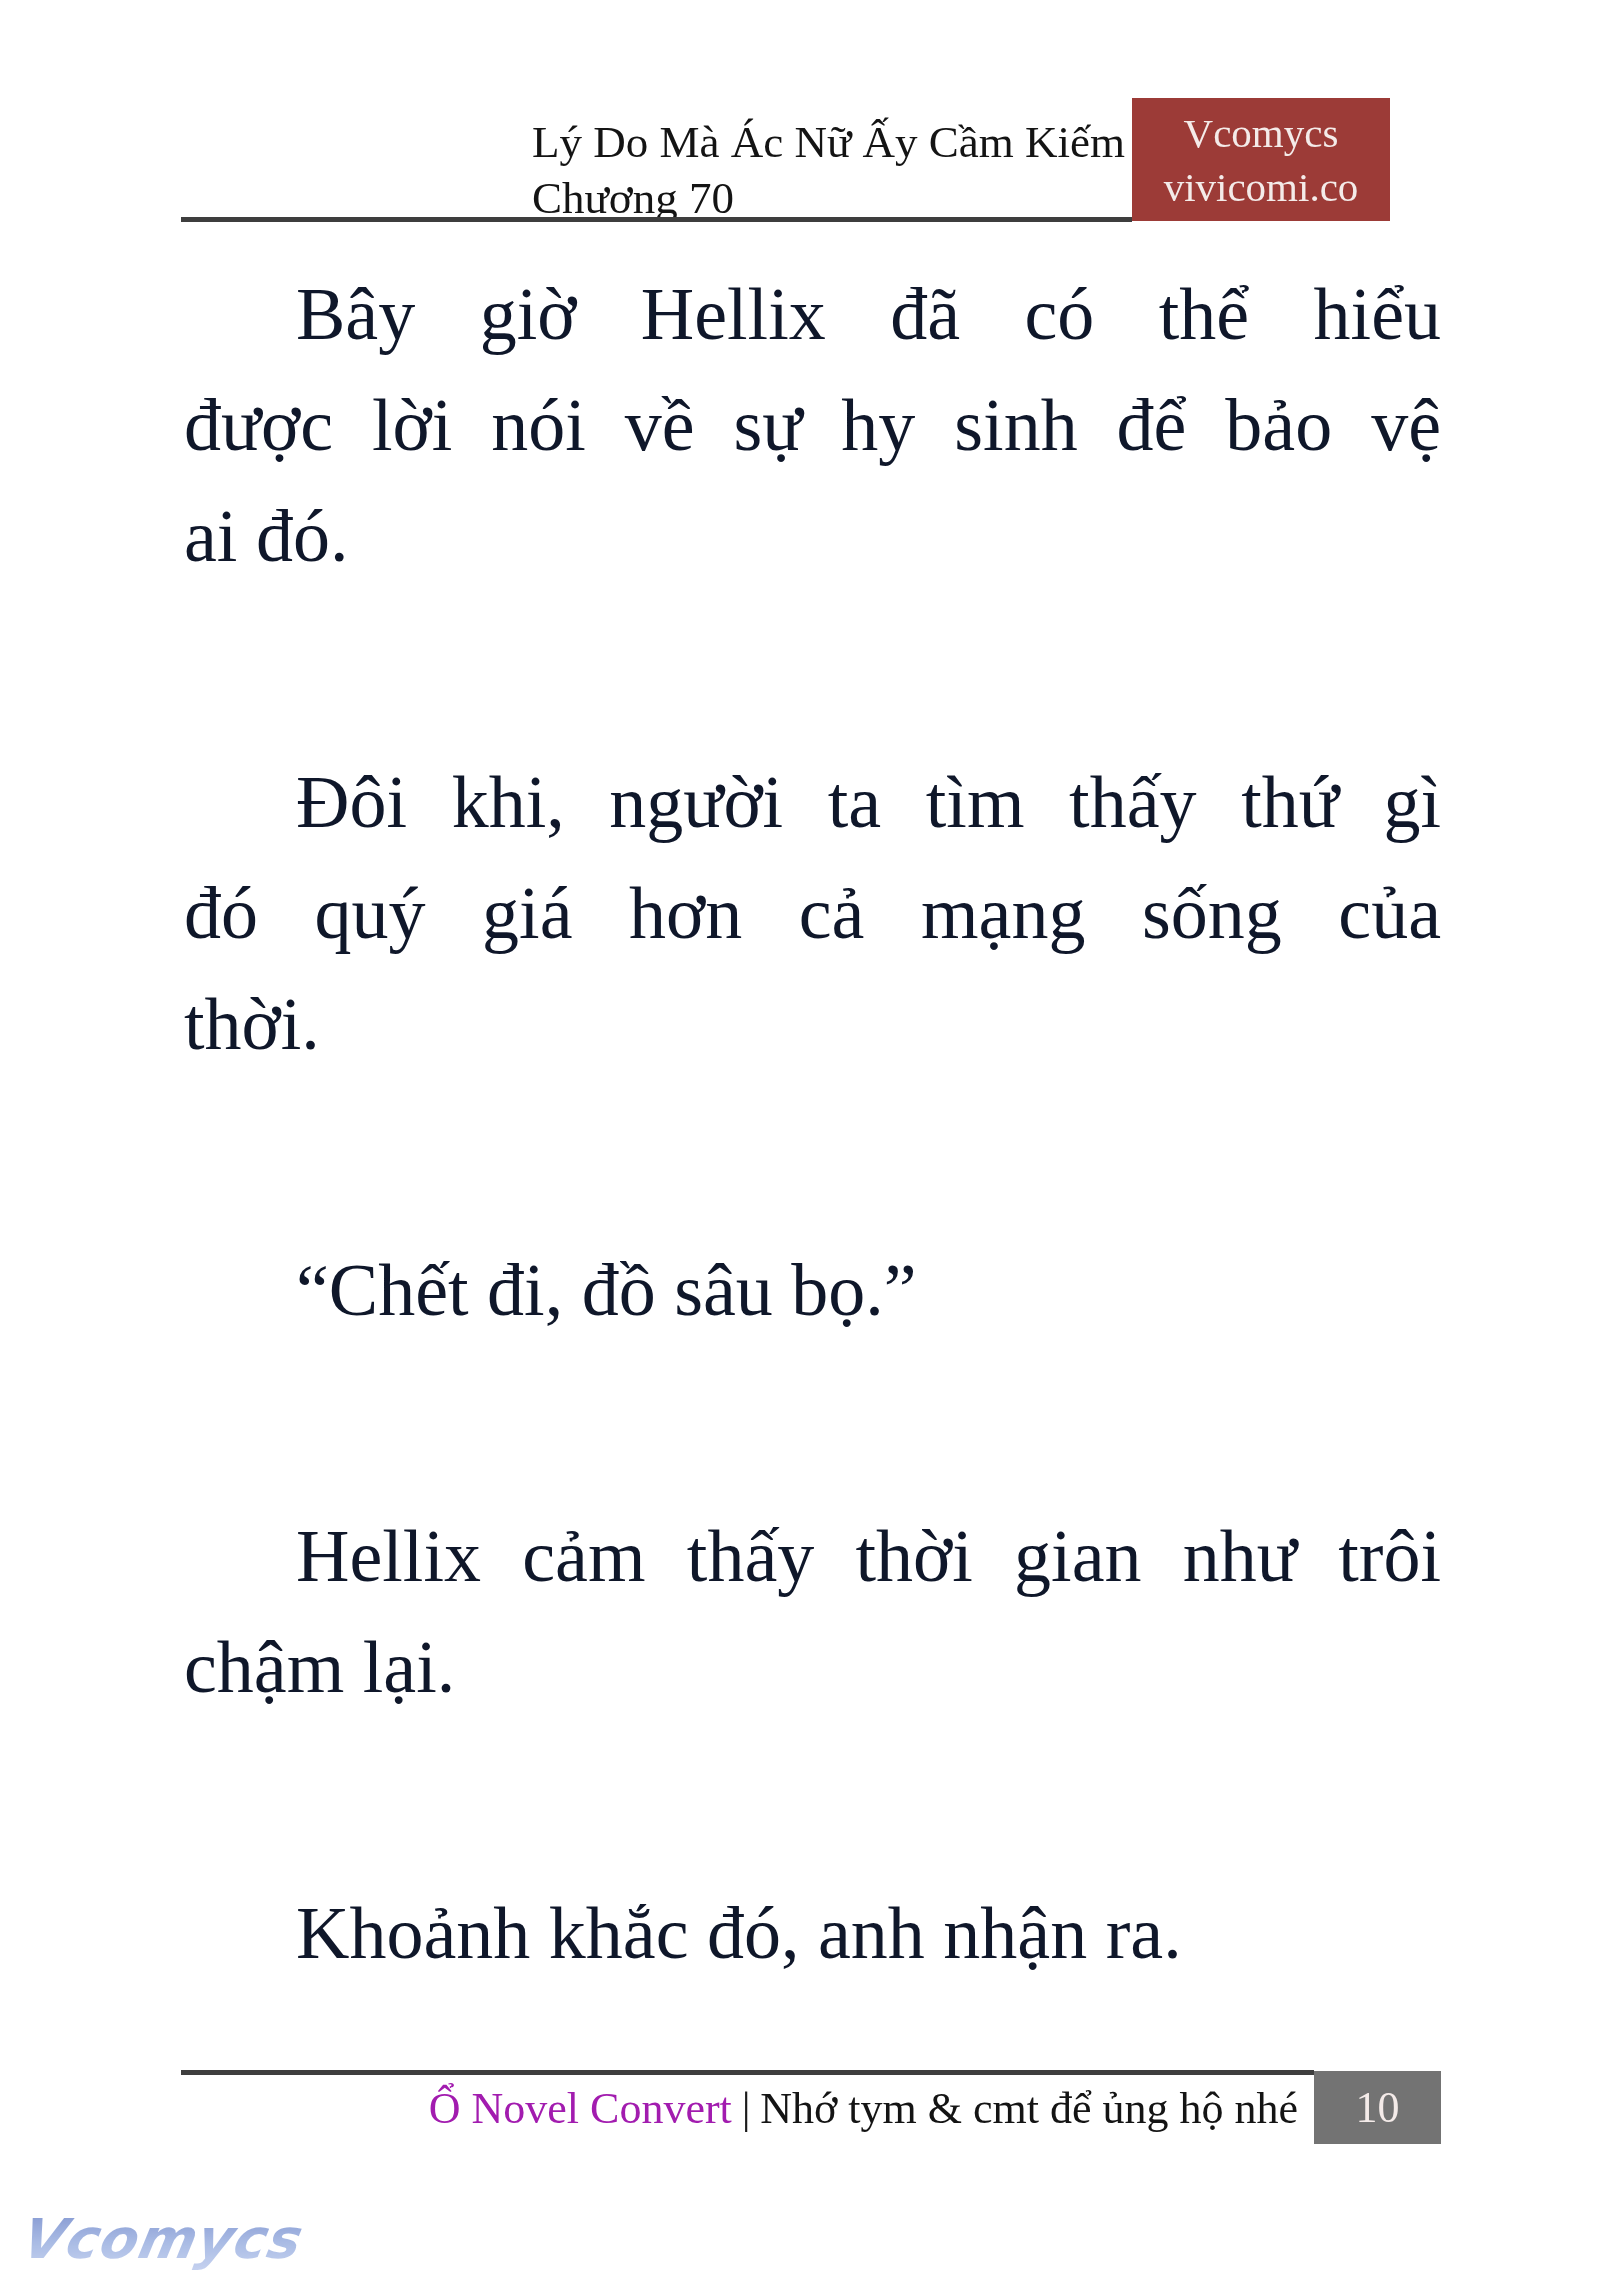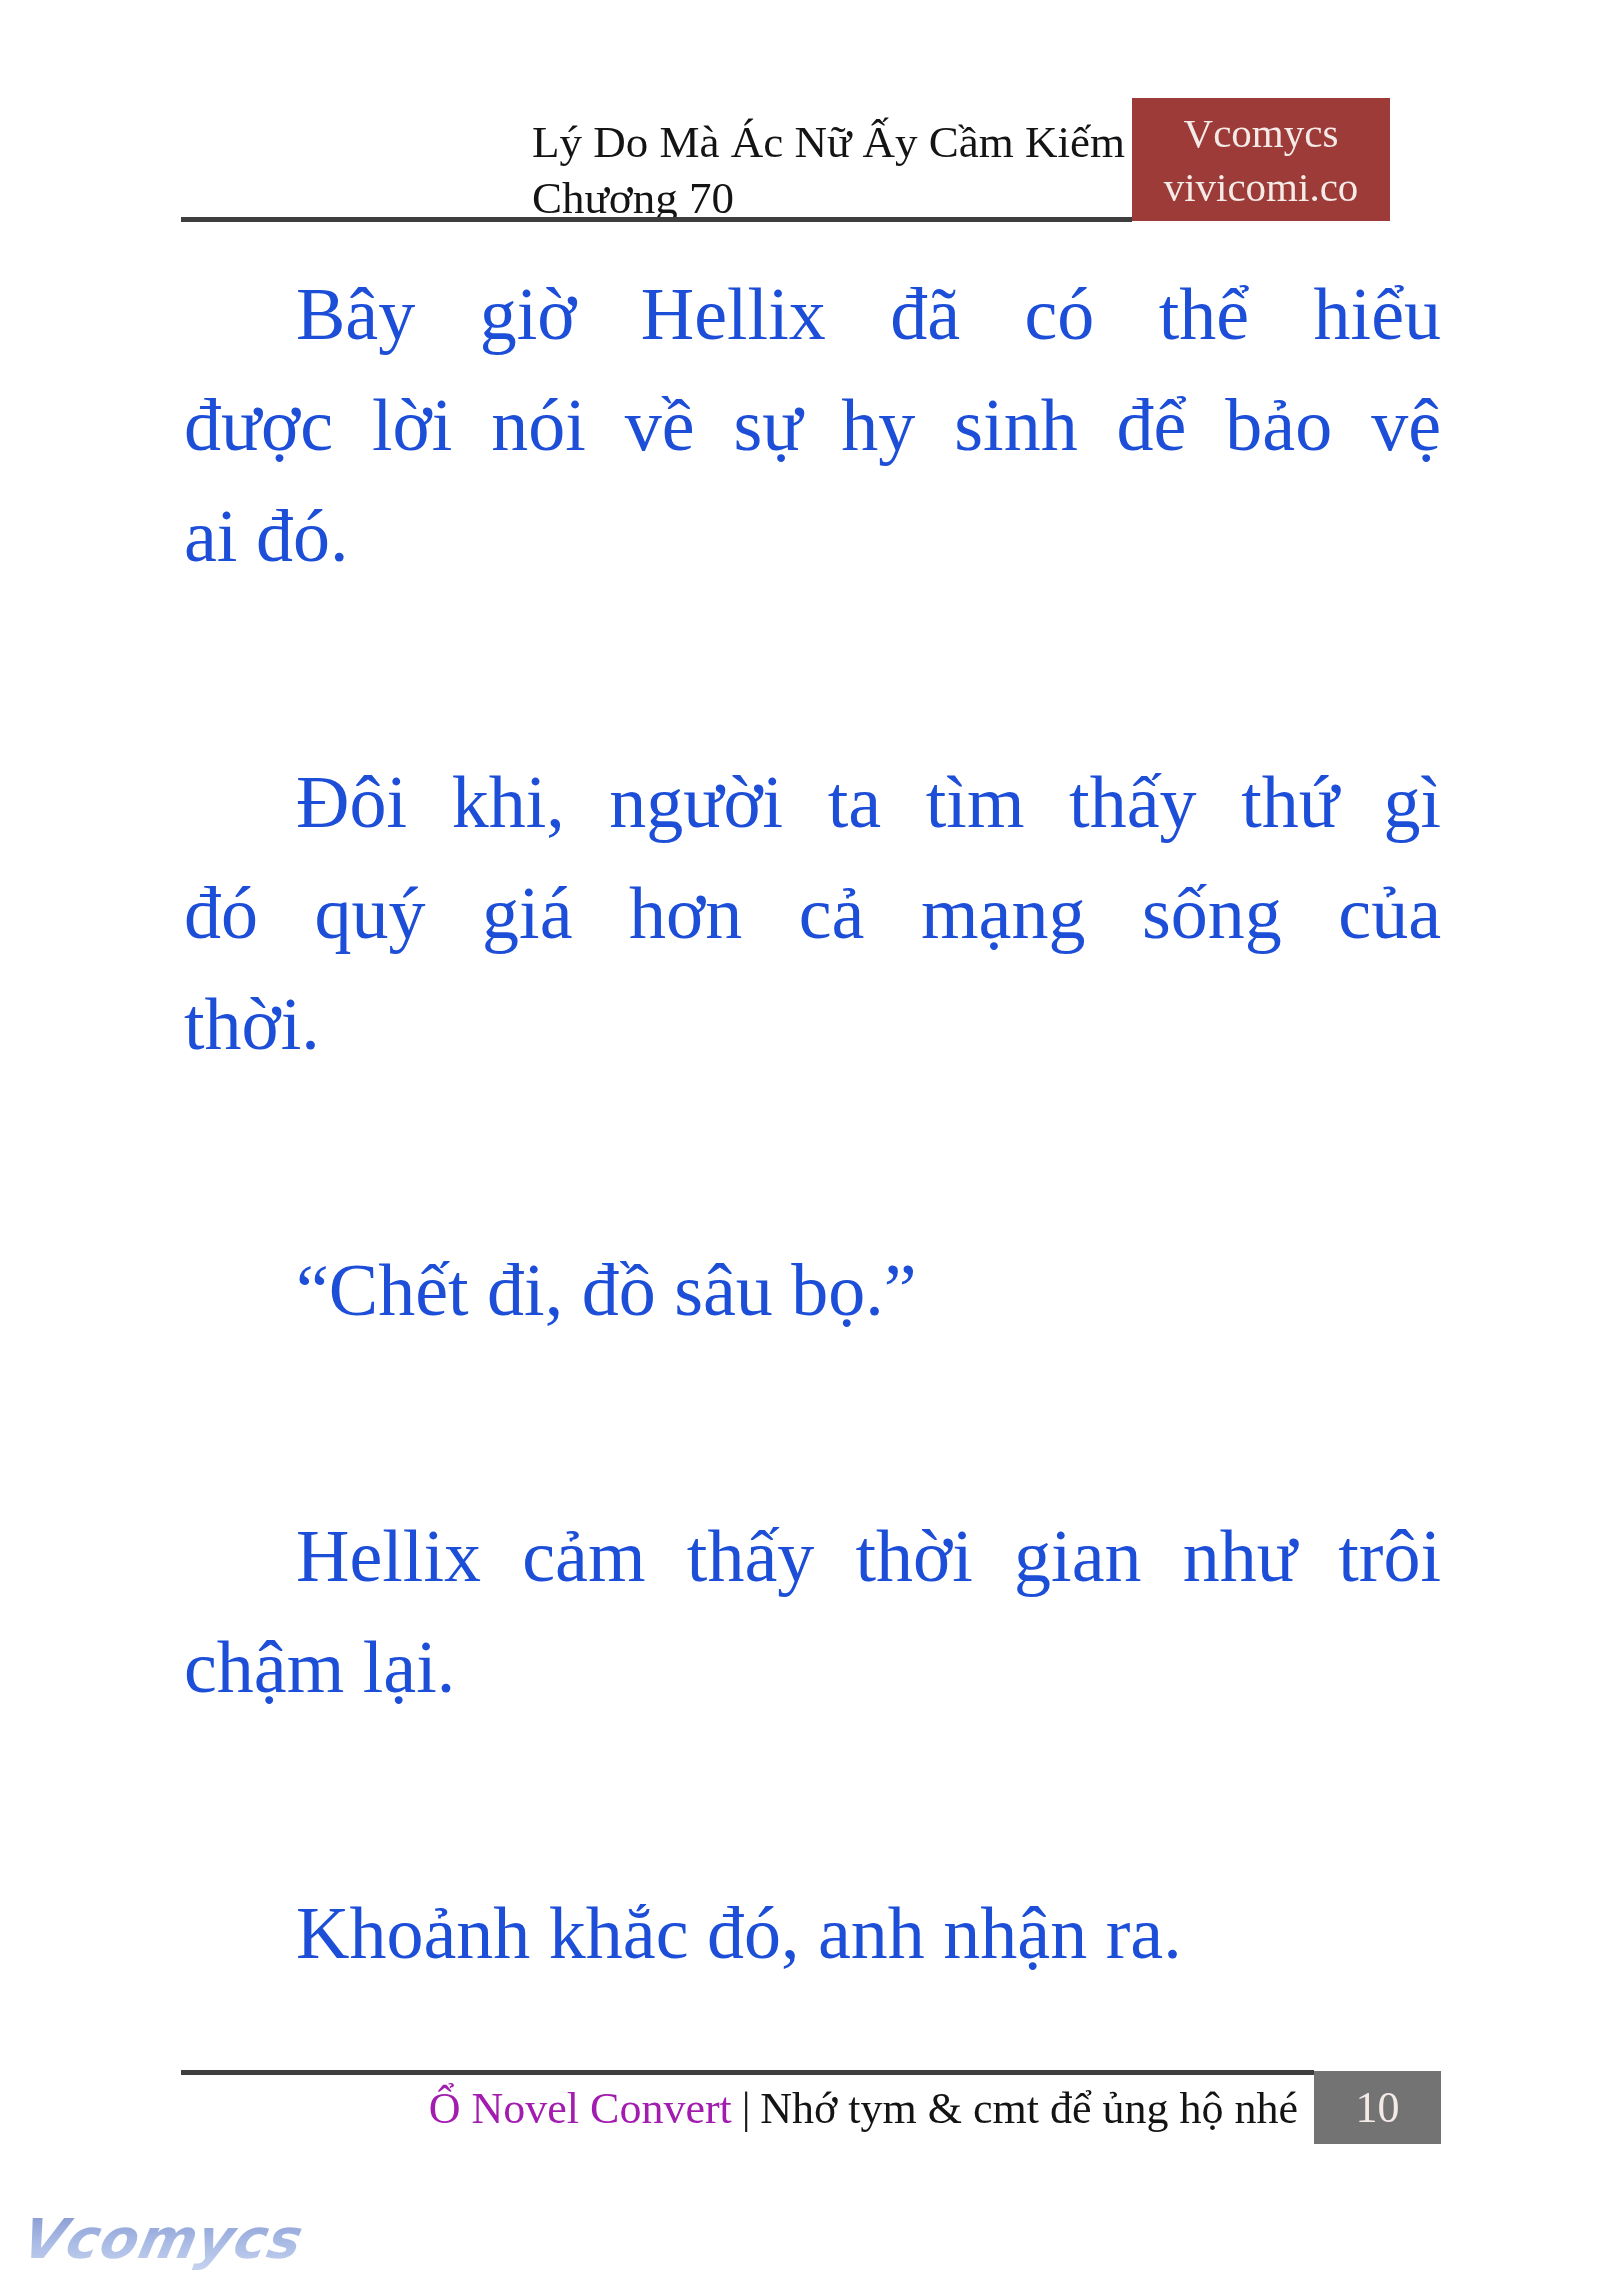--- a/index.html
+++ b/index.html
@@ -48,21 +48,21 @@
     background: #3e3e3e;
   }
 
   
   .content {
     position: absolute;
     left: 184px;
     top: 259px;
     width: 1257px;
     font-size: 74px;
-    color: #1d4ed8;
+    color: #0f172a;
   }
   .para { margin: 0 0 155px 0; }
   .line { line-height: 111px; }
   .line.first { text-indent: 112px; }
   .line.just { text-align: justify; text-align-last: justify; }
 
   
   .footer-rule {
     position: absolute;
     left: 181px;

